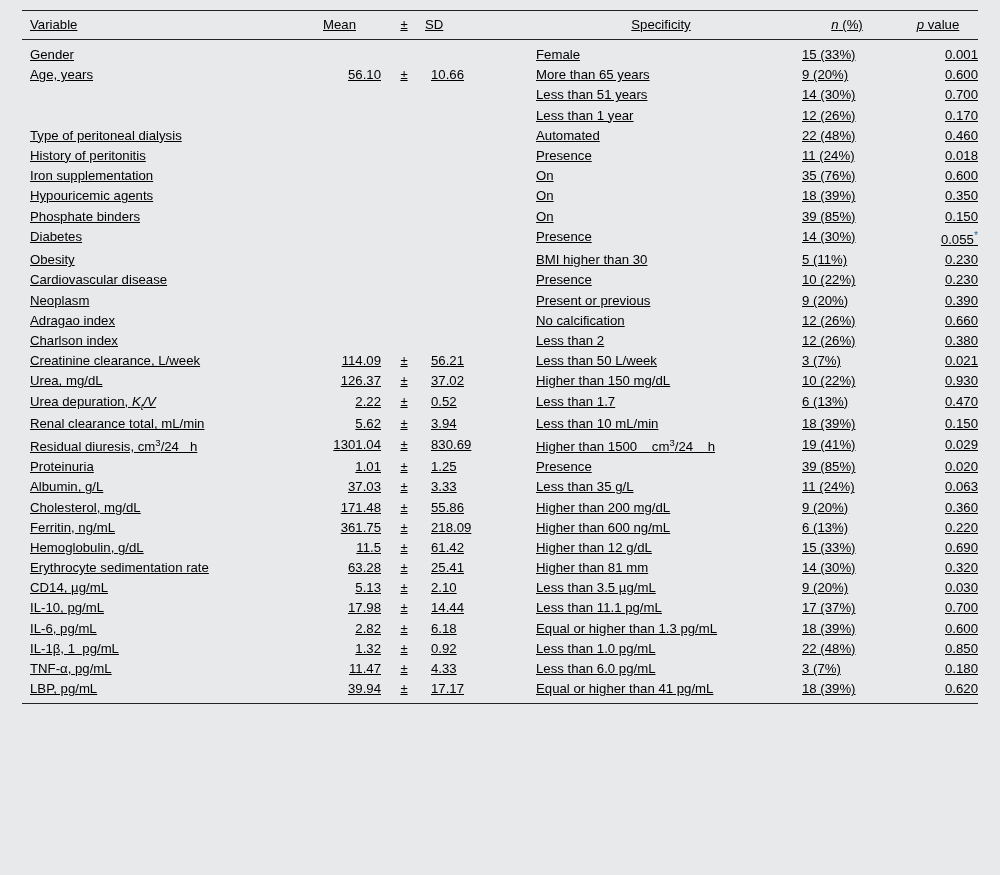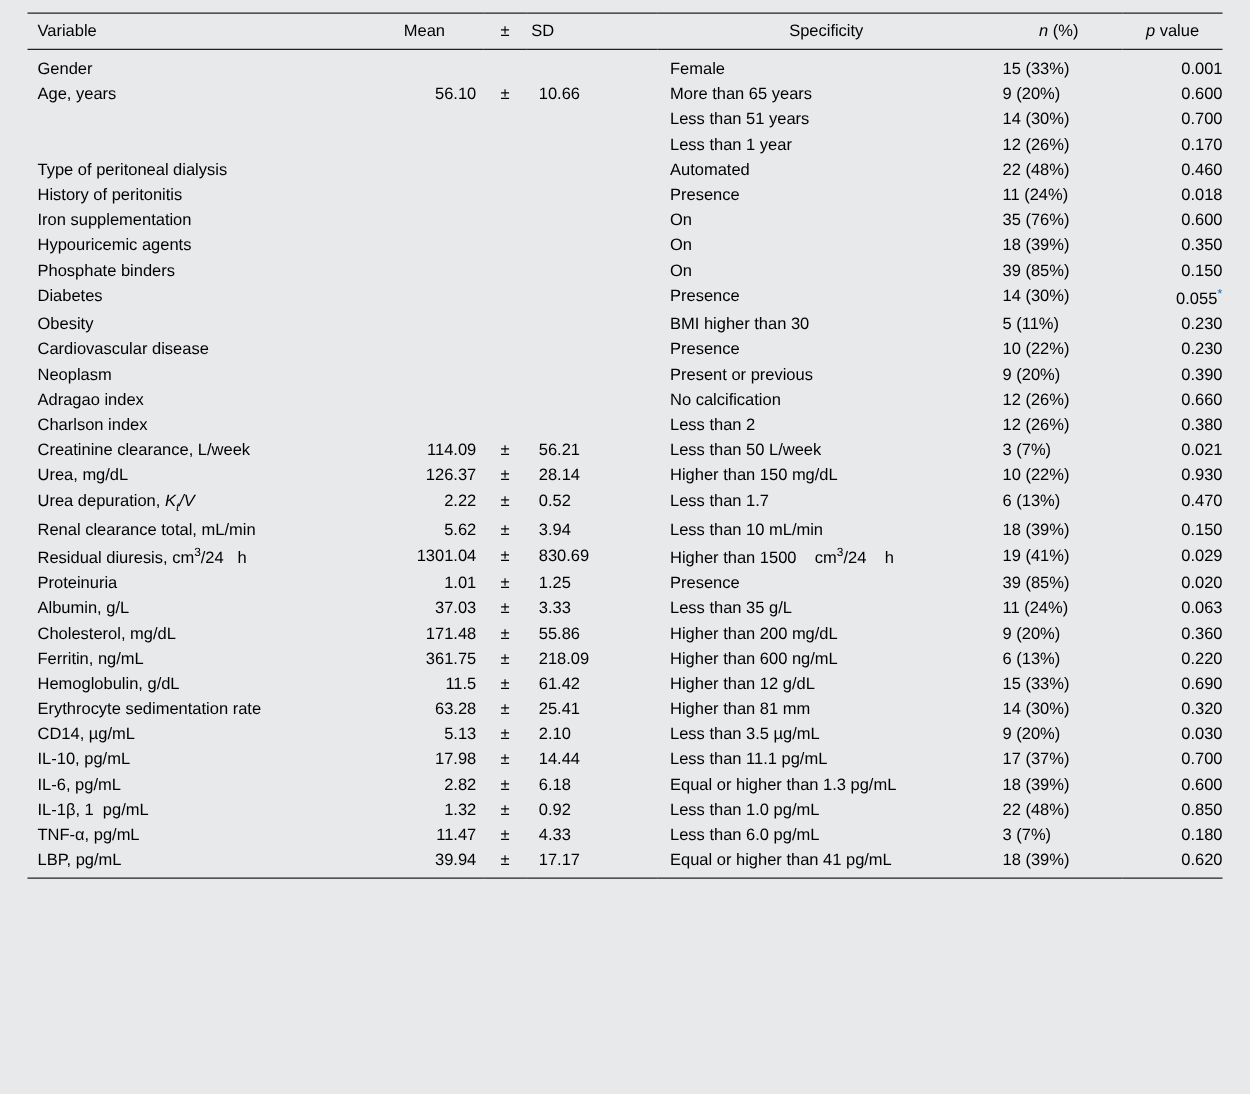--- a/index.html
+++ b/index.html
@@ -18,20 +18,21 @@
     width: 1000px;
     padding: 0;
     box-sizing: border-box;
   }
   table.stats {
     border-collapse: collapse;
     width: 956px;
     margin: 10px 22px 0 22px;
     font-size: 13.2px;
     table-layout: fixed;
+    text-decoration: underline;
   }
   table.stats thead th {
     font-weight: normal;
     padding: 6px 0 7px 0;
     border-top: 1.6px solid #222;
     border-bottom: 1.1px solid #222;
     vertical-align: bottom;
   }
   table.stats tbody tr:first-child td {
     padding-top: 7px;
@@ -241,21 +242,21 @@
           <td class="t-pm">±</td>
           <td class="t-sd">56.21</td>
           <td class="t-spec">Less than 50    L/week</td>
           <td class="t-n">3 (7%)</td>
           <td class="t-p">0.021</td>
         </tr>
         <tr>
           <td class="t-var">Urea, mg/dL</td>
           <td class="t-mean">126.37</td>
           <td class="t-pm">±</td>
-          <td class="t-sd">28.14</td>
+          <td class="t-sd">37.02</td>
           <td class="t-spec">Higher than 150    mg/dL</td>
           <td class="t-n">10 (22%)</td>
           <td class="t-p">0.930</td>
         </tr>
         <tr>
           <td class="t-var">Urea depuration, <span class="italic">K<span class="sub">t</span>/V</span></td>
           <td class="t-mean">2.22</td>
           <td class="t-pm">±</td>
           <td class="t-sd">0.52</td>
           <td class="t-spec">Less than 1.7</td>

